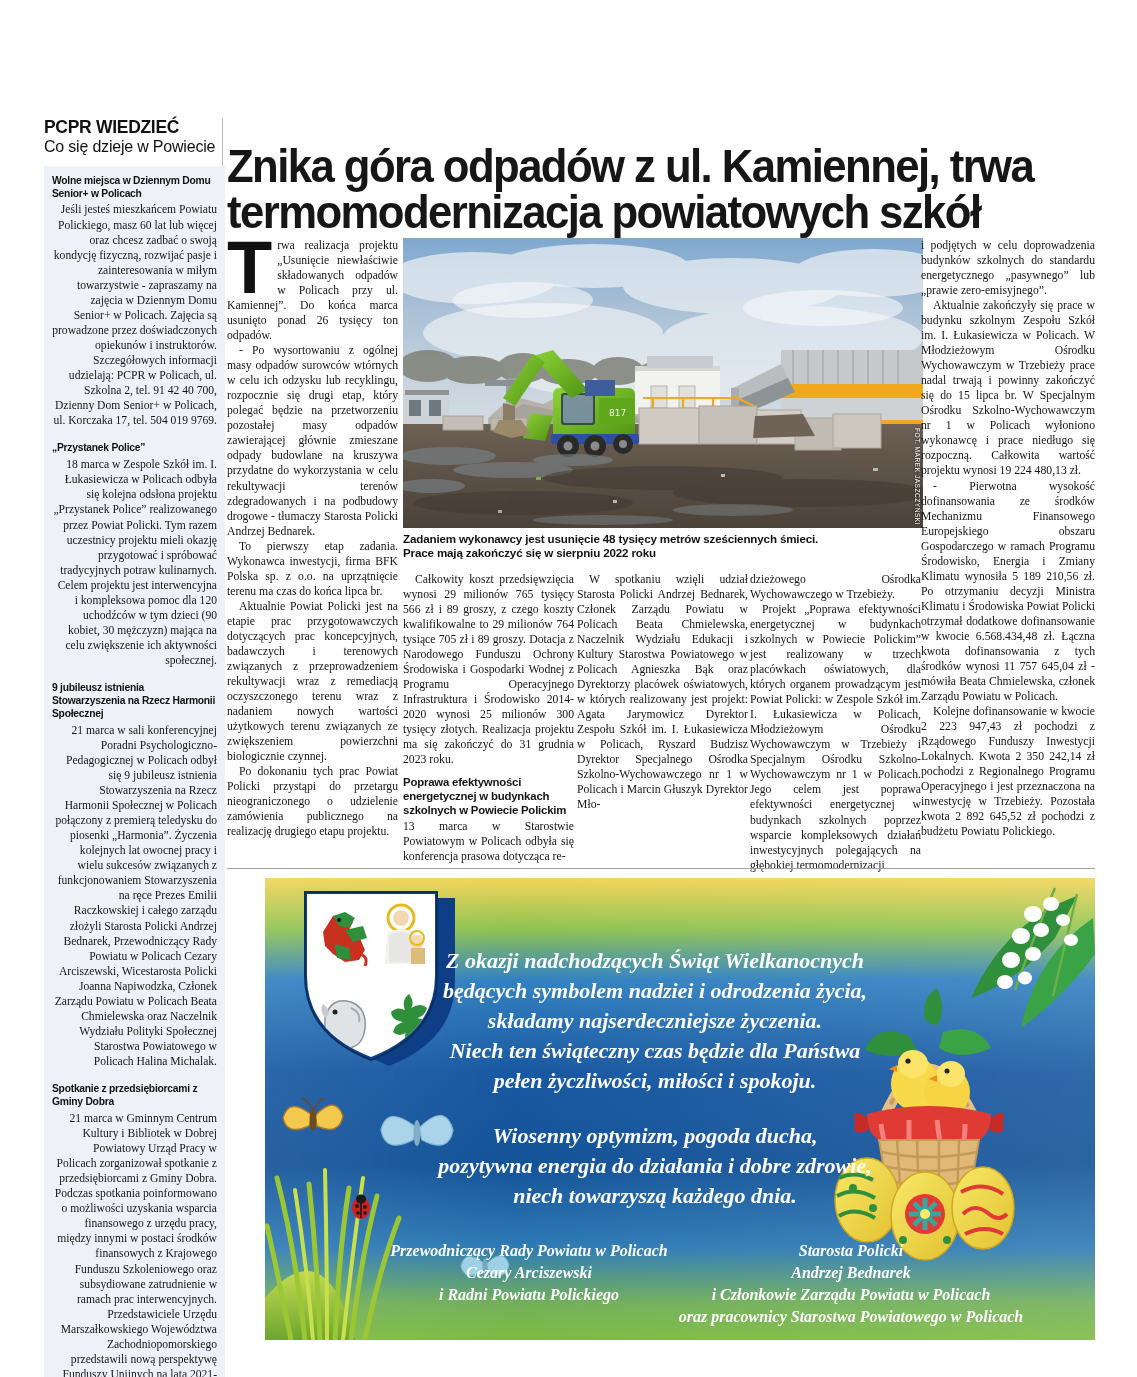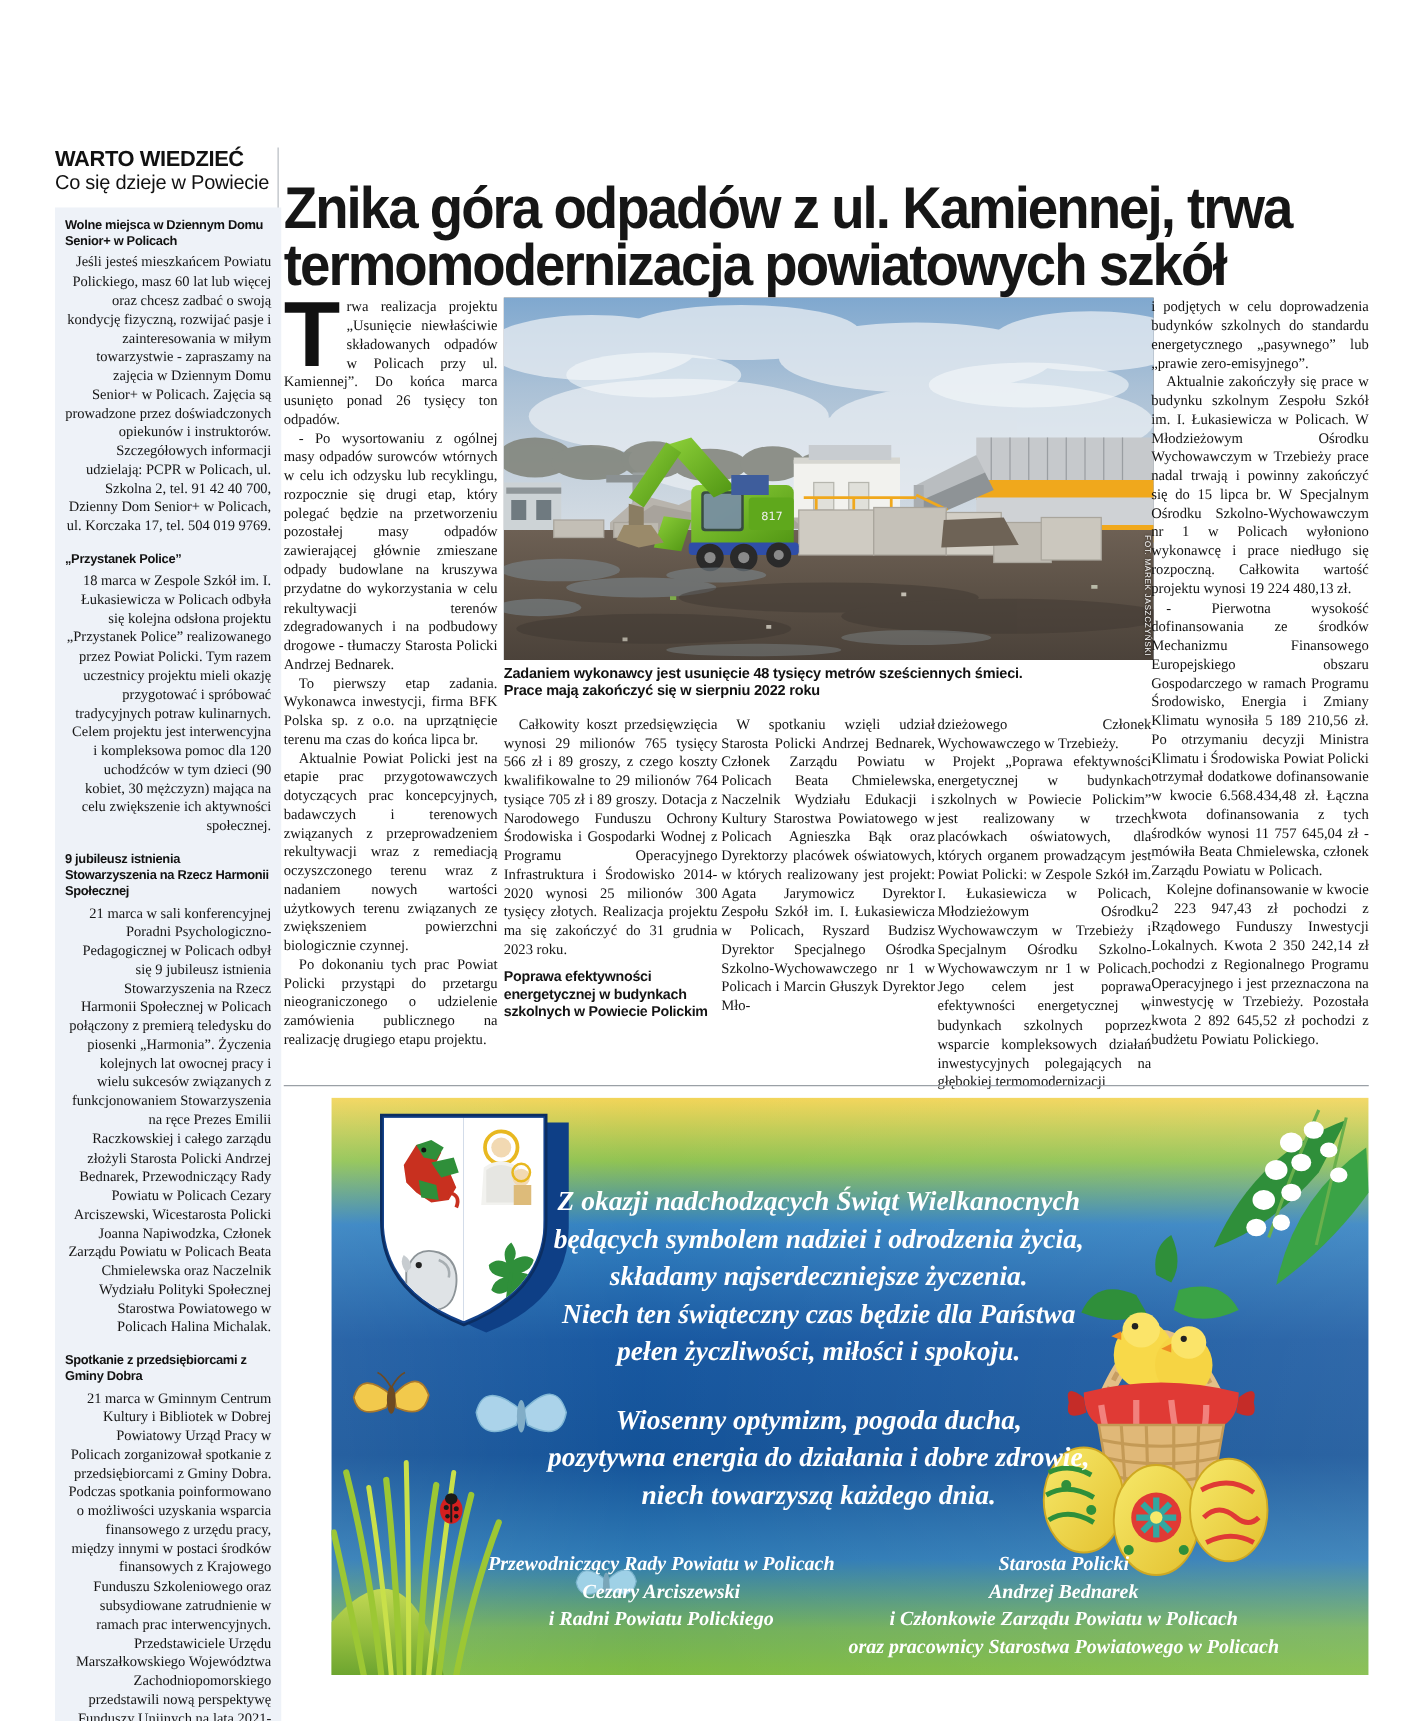--- a/index.html
+++ b/index.html
@@ -134,21 +134,21 @@
   }
 </style>
 </head>
 <body>
 
 <div class="page">
 
   <div class="sidebar-rule"></div>
 
   <div class="sidebar">
-    <div class="sidebar-kicker">WARTO WIEDZIEĆ</div>
+    <div class="sidebar-kicker">PCPR WIEDZIEĆ</div>
     <div class="sidebar-sub">Co się dzieje w Powiecie</div>
 
     <div class="sidebar-box">
       <div>
         <div class="sb-title">Wolne miejsca w Dziennym Domu Senior+ w Policach</div>
         <div class="sb-body">Jeśli jesteś mieszkańcem Powiatu Polickiego, masz 60 lat lub więcej oraz chcesz zadbać o swoją kondycję fizyczną, rozwijać pasje i zainteresowania w miłym towarzystwie - zapraszamy na zajęcia w Dziennym Domu Senior+ w Policach. Zajęcia są prowadzone przez doświadczonych opiekunów i instruktorów. Szczegółowych informacji udzielają: PCPR w Policach, ul. Szkolna 2, tel. 91 42 40 700, Dzienny Dom Senior+ w Policach, ul. Korczaka 17, tel. 504 019 9769.</div>
       </div>
       <div class="sb-gap"></div>
       <div>
         <div class="sb-title">„Przystanek Police”</div>
@@ -344,26 +344,27 @@
       <p class="noind">i podjętych w celu doprowadzenia budynków szkolnych do standardu energetycznego „pasywnego” lub „prawie zero-emisyjnego”.</p>
       <p>Aktualnie zakończyły się prace w budynku szkolnym Zespołu Szkół im. I. Łukasiewicza w Policach. W Młodzieżowym Ośrodku Wychowawczym w Trzebieży prace nadal trwają i powinny zakończyć się do 15 lipca br. W Specjalnym Ośrodku Szkolno-Wychowawczym nr 1 w Policach wyłoniono wykonawcę i prace niedługo się rozpoczną. Całkowita wartość projektu wynosi 19 224 480,13 zł.</p>
       <p>- Pierwotna wysokość dofinansowania ze środków Mechanizmu Finansowego Europejskiego obszaru Gospodarczego w ramach Programu Środowisko, Energia i Zmiany Klimatu wynosiła 5 189 210,56 zł. Po otrzymaniu decyzji Ministra Klimatu i Środowiska Powiat Policki otrzymał dodatkowe dofinansowanie w kwocie 6.568.434,48 zł. Łączna kwota dofinansowania z tych środków wynosi 11 757 645,04 zł - mówiła Beata Chmielewska, członek Zarządu Powiatu w Policach.</p>
       <p>Kolejne dofinansowanie w kwocie 2 223 947,43 zł pochodzi z Rządowego Funduszy Inwestycji Lokalnych. Kwota 2 350 242,14 zł pochodzi z Regionalnego Programu Operacyjnego i jest przeznaczona na inwestycję w Trzebieży. Pozostała kwota 2 892 645,52 zł pochodzi z budżetu Powiatu Polickiego.</p>
     </div>
 
     <div class="lower">
       <div class="col lc lc2">
         <p>Całkowity koszt przedsięwzięcia wynosi 29 milionów 765 tysięcy 566 zł i 89 groszy, z czego koszty kwalifikowalne to 29 milionów 764 tysiące 705 zł i 89 groszy. Dotacja z Narodowego Funduszu Ochrony Środowiska i Gospodarki Wodnej z Programu Operacyjnego Infrastruktura i Środowisko 2014-2020 wynosi 25 milionów 300 tysięcy złotych. Realizacja projektu ma się zakończyć do 31 grudnia 2023 roku.</p>
         <div class="subhead">Poprawa efektywności energetycznej w budynkach szkolnych w Powiecie Polickim</div>
+        <p class="noind">13 marca w Starostwie Powiatowym w Policach odbyła się konferencja prasowa dotycząca re-</p>
       </div>
       <div class="col lc lc3">
         <p>W spotkaniu wzięli udział Starosta Policki Andrzej Bednarek, Członek Zarządu Powiatu w Policach Beata Chmielewska, Naczelnik Wydziału Edukacji i Kultury Starostwa Powiatowego w Policach Agnieszka Bąk oraz Dyrektorzy placówek oświatowych, w których realizowany jest projekt: Agata Jarymowicz Dyrektor Zespołu Szkół im. I. Łukasiewicza w Policach, Ryszard Budzisz Dyrektor Specjalnego Ośrodka Szkolno-Wychowawczego nr 1 w Policach i Marcin Głuszyk Dyrektor Mło-</p>
       </div>
       <div class="col lc lc4">
-        <p class="noind">dzieżowego Członek Wychowawczego w Trzebieży.</p>
+        <p class="noind">dzieżowego Ośrodka Wychowawczego w Trzebieży.</p>
         <p>Projekt „Poprawa efektywności energetycznej w budynkach szkolnych w Powiecie Polickim” jest realizowany w trzech placówkach oświatowych, dla których organem prowadzącym jest Powiat Policki: w Zespole Szkół im. I. Łukasiewicza w Policach, Młodzieżowym Ośrodku Wychowawczym w Trzebieży i Specjalnym Ośrodku Szkolno-Wychowawczym nr 1 w Policach. Jego celem jest poprawa efektywności energetycznej w budynkach szkolnych poprzez wsparcie kompleksowych działań inwestycyjnych polegających na głębokiej termomodernizacji</p>
       </div>
     </div>
   </div>
 
   <div class="hr-top"></div>
 
   <div class="ad">
     <svg width="830" height="462" viewBox="0 0 830 462" xmlns="http://www.w3.org/2000/svg">
       <defs>

